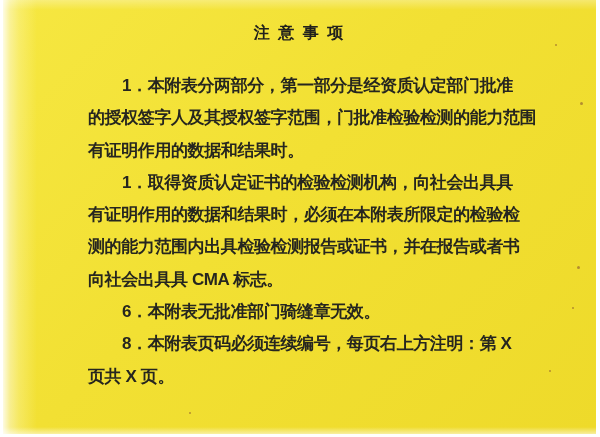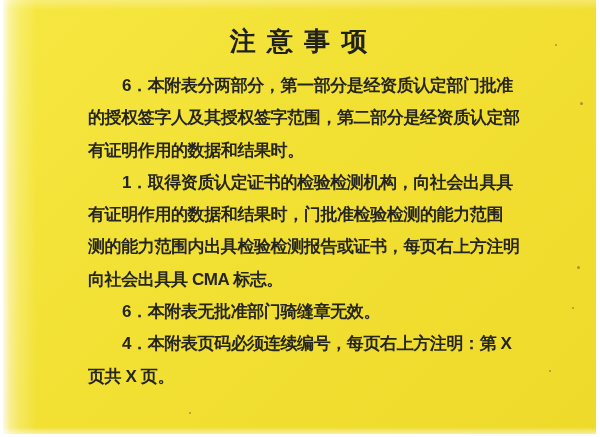--- a/index.html
+++ b/index.html
@@ -26,23 +26,23 @@
       linear-gradient(90deg, rgba(255,255,255,0.85) 0px, rgba(255,255,255,0.45) 7px, rgba(255,253,215,0.28) 16px, rgba(255,255,255,0) 34px),
       linear-gradient(180deg, rgba(255,255,255,0.30) 0px, rgba(255,255,255,0) 10px),
       linear-gradient(0deg, rgba(255,255,255,0.55) 0px, rgba(255,255,255,0) 7px),
       linear-gradient(135deg, #f6e741 0%, #f2e033 45%, #eeda2a 100%);
   }
   .title {
     position: absolute;
     left: 0;
     right: 0;
     top: 16px;
-    margin: 12px;
+    margin: 4px;
     text-align: center;
-    font-size: 26px;
+    font-size: 16px;
     line-height: 26px;
     font-weight: 700;
     letter-spacing: 2px;
     color: #21211c;
   }
   .bodytext {
     position: absolute;
     left: 85px;
     top: 70px;
     width: 450px;
@@ -76,29 +76,29 @@
   .speck.s6 { left: 186px; top: 412px; width: 2px; height: 2px; }
 </style>
 </head>
 <body>
 
 <div class="stage">
   <div class="paper">
     <h1 class="title">注 意 事 项</h1>
 
     <div class="bodytext">
-      <p class="line indent">6．本附表分两部分，第一部分是经资质认定部门批准</p>
-      <p class="line">的授权签字人及其授权签字范围，第二部分是经资质认定部</p>
+      <p class="line indent">1．本附表分两部分，第一部分是经资质认定部门批准</p>
+      <p class="line">的授权签字人及其授权签字范围，门批准检验检测的能力范围</p>
       <p class="line">有证明作用的数据和结果时。</p>
       <p class="line indent">1．取得资质认定证书的检验检测机构，向社会出具具</p>
-      <p class="line">有证明作用的数据和结果时，门批准检验检测的能力范围</p>
-      <p class="line">测的能力范围内出具检验检测报告或证书，每页右上方注明</p>
+      <p class="line">有证明作用的数据和结果时，必须在本附表所限定的检验检</p>
+      <p class="line">测的能力范围内出具检验检测报告或证书，并在报告或者书</p>
       <p class="line">向社会出具具 CMA 标志。</p>
       <p class="line indent">6．本附表无批准部门骑缝章无效。</p>
-      <p class="line indent">4．本附表页码必须连续编号，每页右上方注明：第 X</p>
+      <p class="line indent">8．本附表页码必须连续编号，每页右上方注明：第 X</p>
       <p class="line">页共 X 页。</p>
     </div>
 
     <i class="speck s1"></i>
     <i class="speck s2"></i>
     <i class="speck s3"></i>
     <i class="speck s4"></i>
     <i class="speck s5"></i>
     <i class="speck s6"></i>
   </div>

